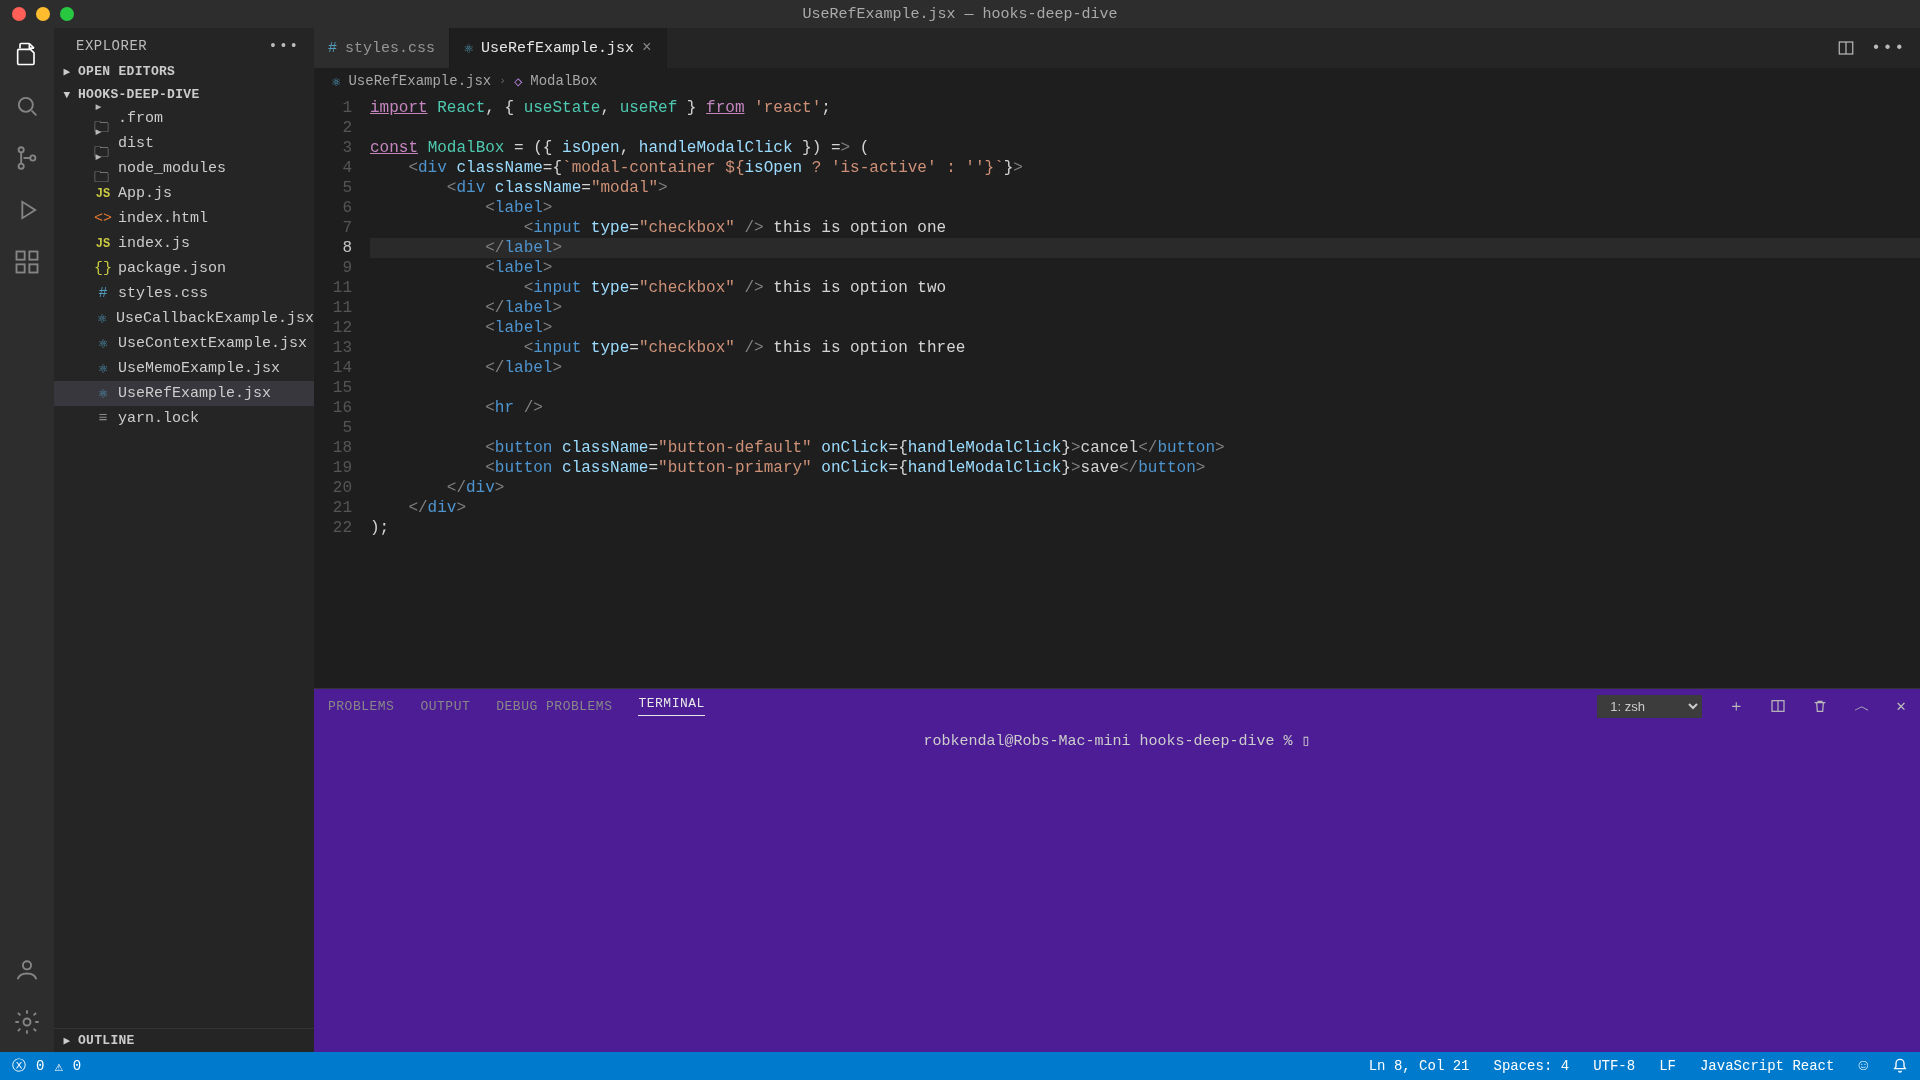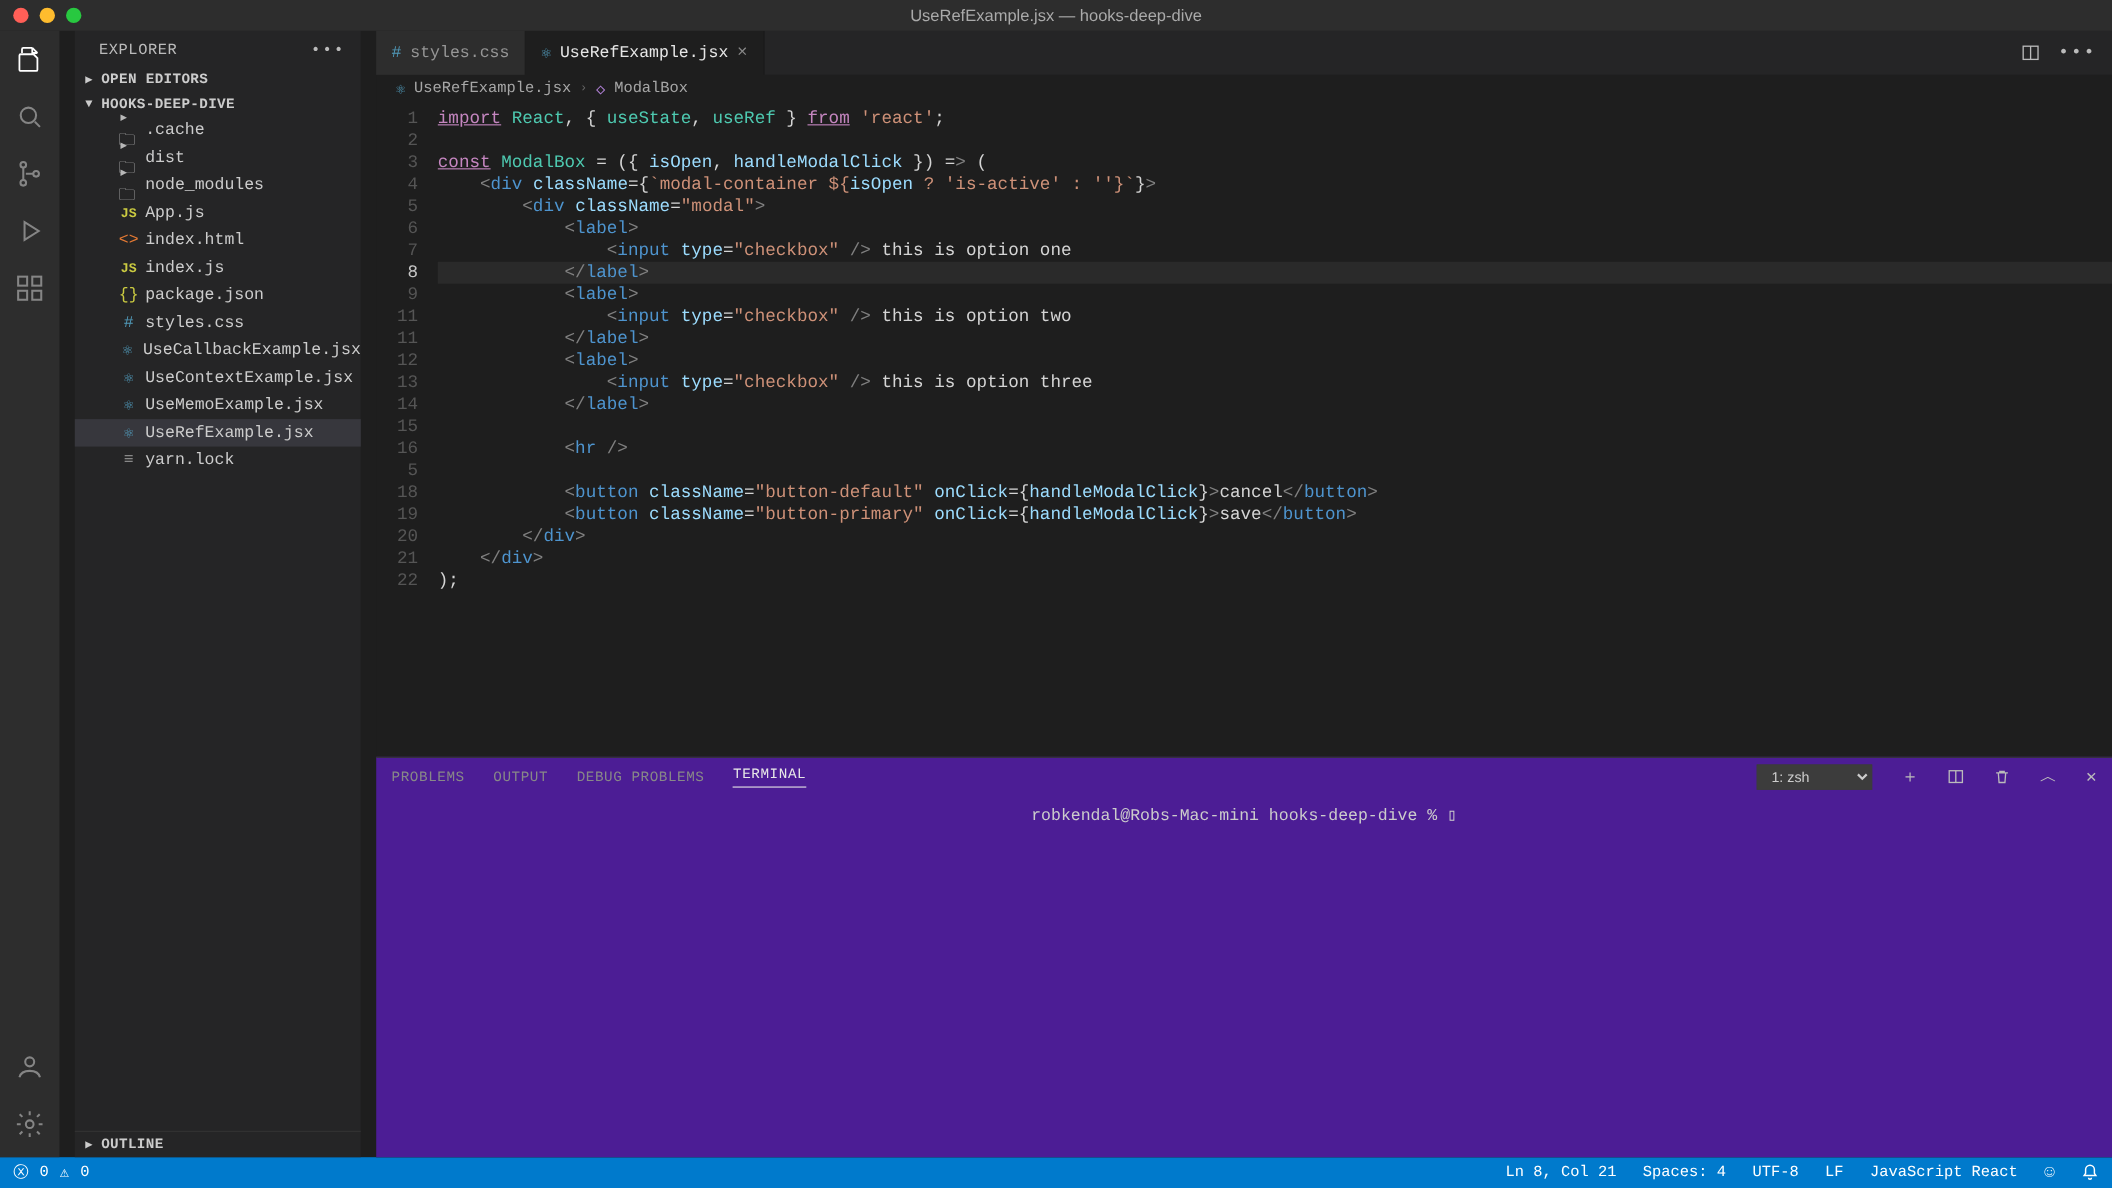--- a/index.html
+++ b/index.html
@@ -5,24 +5,24 @@
 * { margin: 0; padding: 0; box-sizing: border-box; font-family: -apple-system, 'SF Mono', Menlo, Monaco, 'Courier New', monospace; }
 html, body { width: 1920px; height: 1080px; background: #1e1e1e; color: #ccc; overflow: hidden; font-size: 16px; }
 
 
 .titlebar { height: 28px; background: #2d2d2d; display: flex; align-items: center; position: relative; }
 .traffic { display: flex; gap: 10px; padding-left: 12px; }
 .traffic span { width: 14px; height: 14px; border-radius: 50%; display: inline-block; }
 .tl-close { background: #ff5f57; }
 .tl-min { background: #febc2e; }
 .tl-max { background: #28c840; }
-.title { position: absolute; left: 50%; transform: translateX(-50%); font-size: 15px; color: #aaa; font-family: Liberation Sans, sans-serif; }
-
-
-.main { display: flex; height: calc(1080px - 28px - 28px); gap: 14px; }
+.title { position: absolute; left: 50%; transform: translateX(-50%); font-size: 15px; color: #aaa; font-family: Liberation Mono, monospace; }
+
+
+.main { display: flex; height: calc(1080px - 28px - 28px); }
 .activity { width: 54px; background: #2d2d2d; display: flex; flex-direction: column; align-items: center; padding-top: 12px; gap: 24px; }
 .activity .icon { color: #858585; cursor: pointer; }
 .activity .icon.active { color: #fff; }
 .activity .spacer { flex: 1; }
 
 
 .sidebar { width: 260px; background: #252526; display: flex; flex-direction: column; color: #ccc; font-family: -apple-system, sans-serif; font-size: 15px; }
 .sidebar-hdr { display: flex; justify-content: space-between; align-items: center; padding: 10px 14px 6px 22px; color: #bbb; letter-spacing: .5px; font-size: 14px; }
 .section-hdr { display: flex; align-items: center; gap: 4px; padding: 4px 6px; cursor: pointer; font-size: 13px; font-weight: 600; letter-spacing: .3px; }
 .section-hdr .chev { width: 14px; display:inline-block; text-align:center; font-size:11px; }
@@ -152,21 +152,21 @@
       <span class="chev">▶</span>
       <span>OPEN EDITORS</span>
     </div>
     <div class="section-hdr">
       <span class="chev">▼</span>
       <span>HOOKS-DEEP-DIVE</span>
     </div>
     <div class="tree" id="tree">
         <div class="tree-row indent1">
           <span class="ficon" style="color:#b8b8b8;">▸ 🗀</span>
-          <span>.cache</span>
+          <span>.from</span>
         </div>
         <div class="tree-row indent1">
           <span class="ficon" style="color:#b8b8b8;">▸ 🗀</span>
           <span>dist</span>
         </div>
         <div class="tree-row indent1">
           <span class="ficon" style="color:#b8b8b8;">▸ 🗀</span>
           <span>node_modules</span>
         </div>
         <div class="tree-row indent1">

